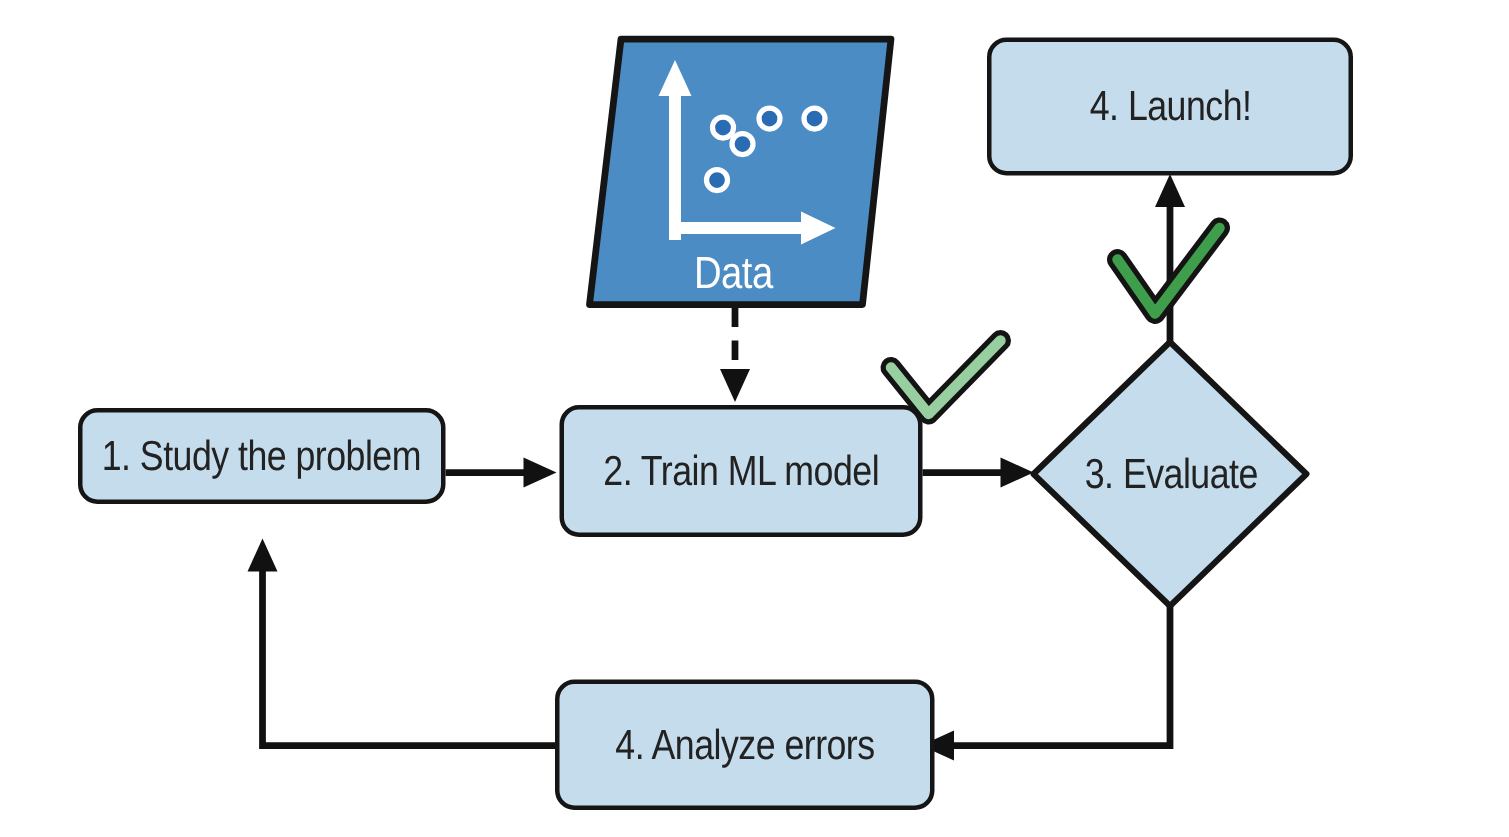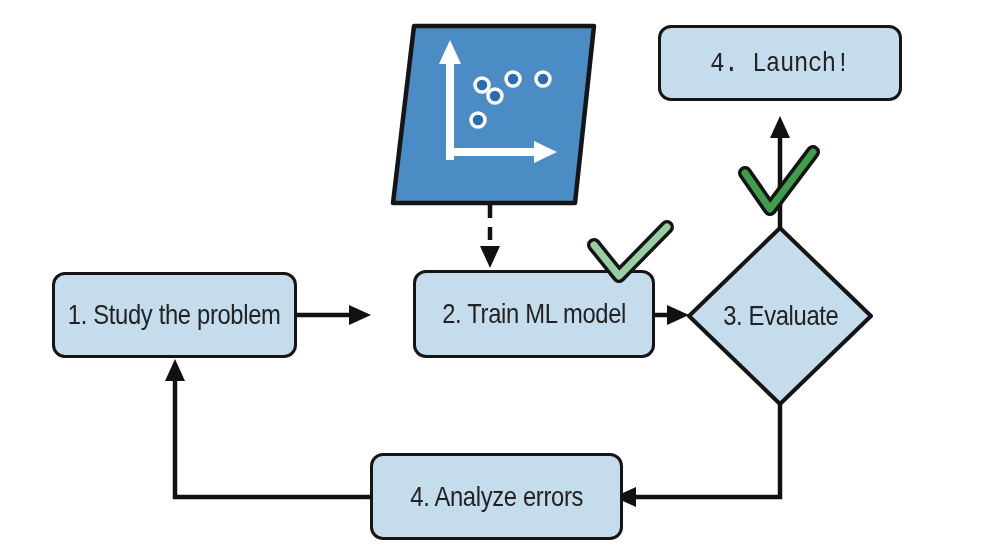--- a/index.html
+++ b/index.html
@@ -45,23 +45,23 @@
     color: #222222;
   }
   .float-label {
     position: absolute;
     z-index: 2;
     display: flex;
     align-items: center;
     justify-content: center;
     pointer-events: none;
   }
-  .node-study   { left: 52px;  top: 272px; width: 245px; height: 86px; }
+  .node-study   { left: 52px;  top: 272px; width: 245px; height: 64px; }
   .node-train   { left: 373px; top: 270px; width: 242px; height: 88px; }
-  .node-launch  { left: 658px; top: 25px;  width: 244px; height: 76px; font-family: Liberation Mono, monospace; }
+  .node-launch  { left: 658px; top: 25px;  width: 244px; height: 92px; }
   .node-analyze { left: 370px; top: 453px; width: 253px; height: 87px; }
 
   .label-evaluate { left: 690px; top: 294px; width: 182px; height: 44px; align-items: center; }
   .label-data     { left: 430px; top: 164px; width: 118px; height: 38px; }
   .label-data span { color: #ffffff; font-size: 30px; }
 </style>
 </head>
 <body>
 
 <div class="stage">
@@ -113,36 +113,39 @@
       </g>
     </g>
 
     <polygon points="780,228 871,316 780,404 689,316" stroke="#151515" stroke-width="4" stroke-linejoin="round" fill="#c5dcec"></polygon>
   </svg>
 
   <div class="node node-study" style="background-color: rgb(197, 220, 236);">
     <span>1. Study the problem</span>
   </div>
 
-  <div class="node node-train" style="background-color: rgb(197, 220, 236); margin-left: 40px;">
+  <div class="node node-train" style="background-color: rgb(197, 220, 236);">
     <span>2. Train ML model</span>
   </div>
 
   <div class="node node-launch" style="background-color: rgb(197, 220, 236);">
     <span>4. Launch!</span>
   </div>
 
   <div class="node node-analyze" style="background-color: rgb(197, 220, 236);">
     <span>4. Analyze errors</span>
   </div>
 
   <div class="float-label label-evaluate">
     <span>3. Evaluate</span>
   </div>
 
+  <div class="float-label label-data">
+    <span>Data</span>
+  </div>
 
   <svg class="layer layer-top" viewBox="0 0 1006 558">
     <g>
       <path d="M 594 245 L 619 276 L 667 227" fill="none" stroke-width="14" stroke-linecap="round" stroke-linejoin="round" stroke="#141414"></path>
       <path d="M 594 245 L 619 276 L 667 227" fill="none" stroke-width="7" stroke-linecap="round" stroke-linejoin="round" stroke="#98cfa0"></path>
     </g>
     <g>
       <path d="M 745 173 L 770 209 L 813 152" fill="none" stroke-width="14" stroke-linecap="round" stroke-linejoin="round" stroke="#141414"></path>
       <path d="M 745 173 L 770 209 L 813 152" fill="none" stroke-width="7" stroke-linecap="round" stroke-linejoin="round" stroke="#3f9e4b"></path>
     </g>

